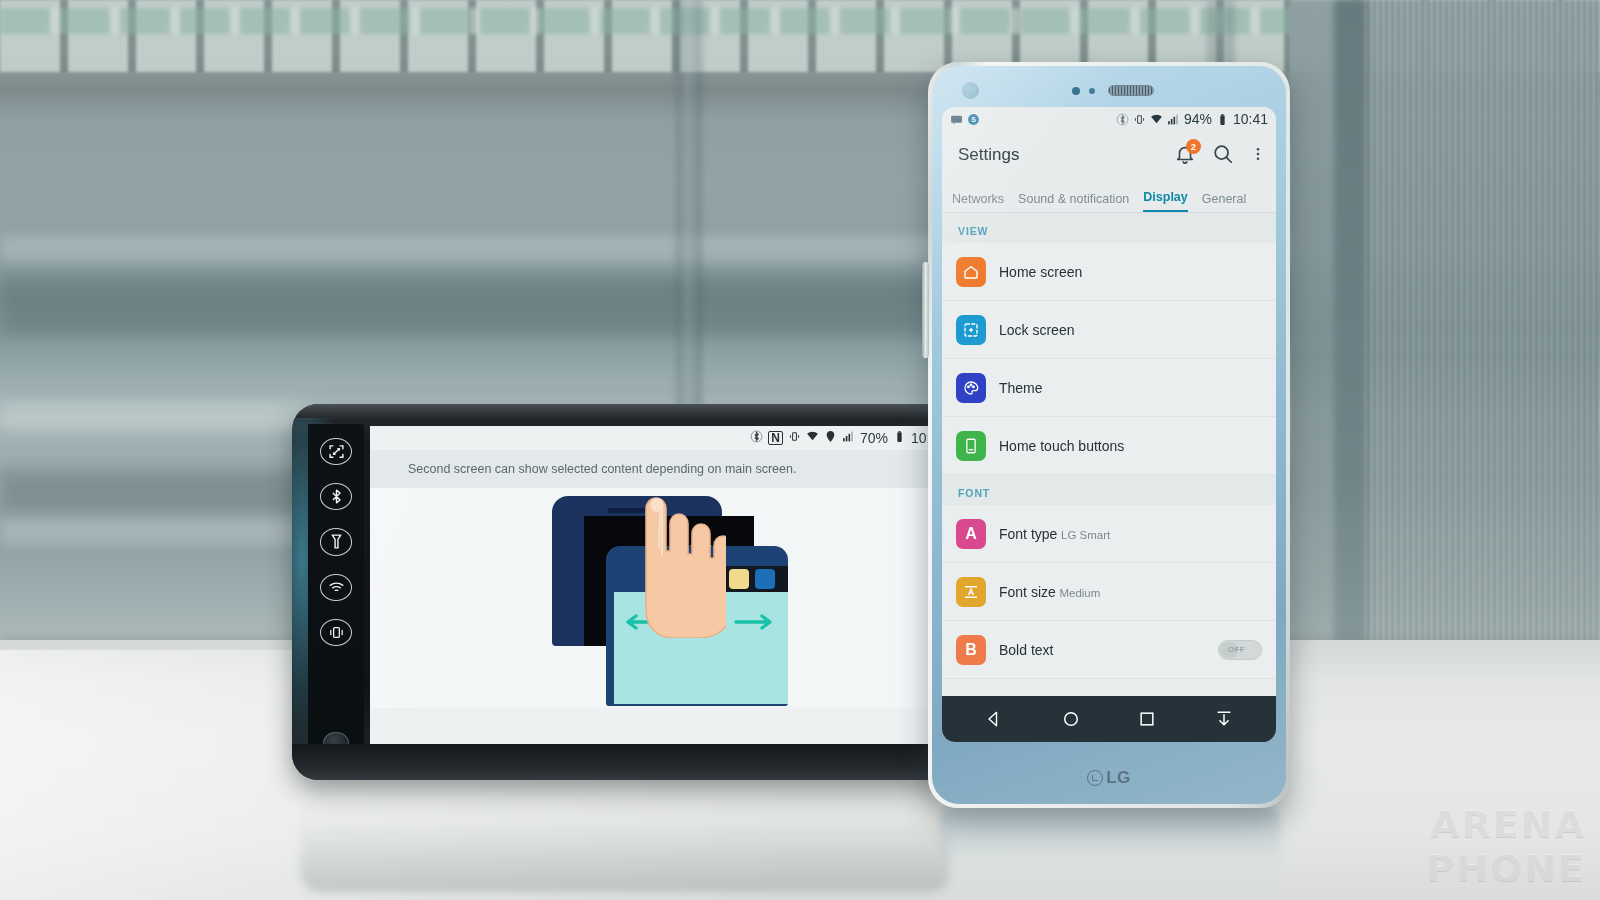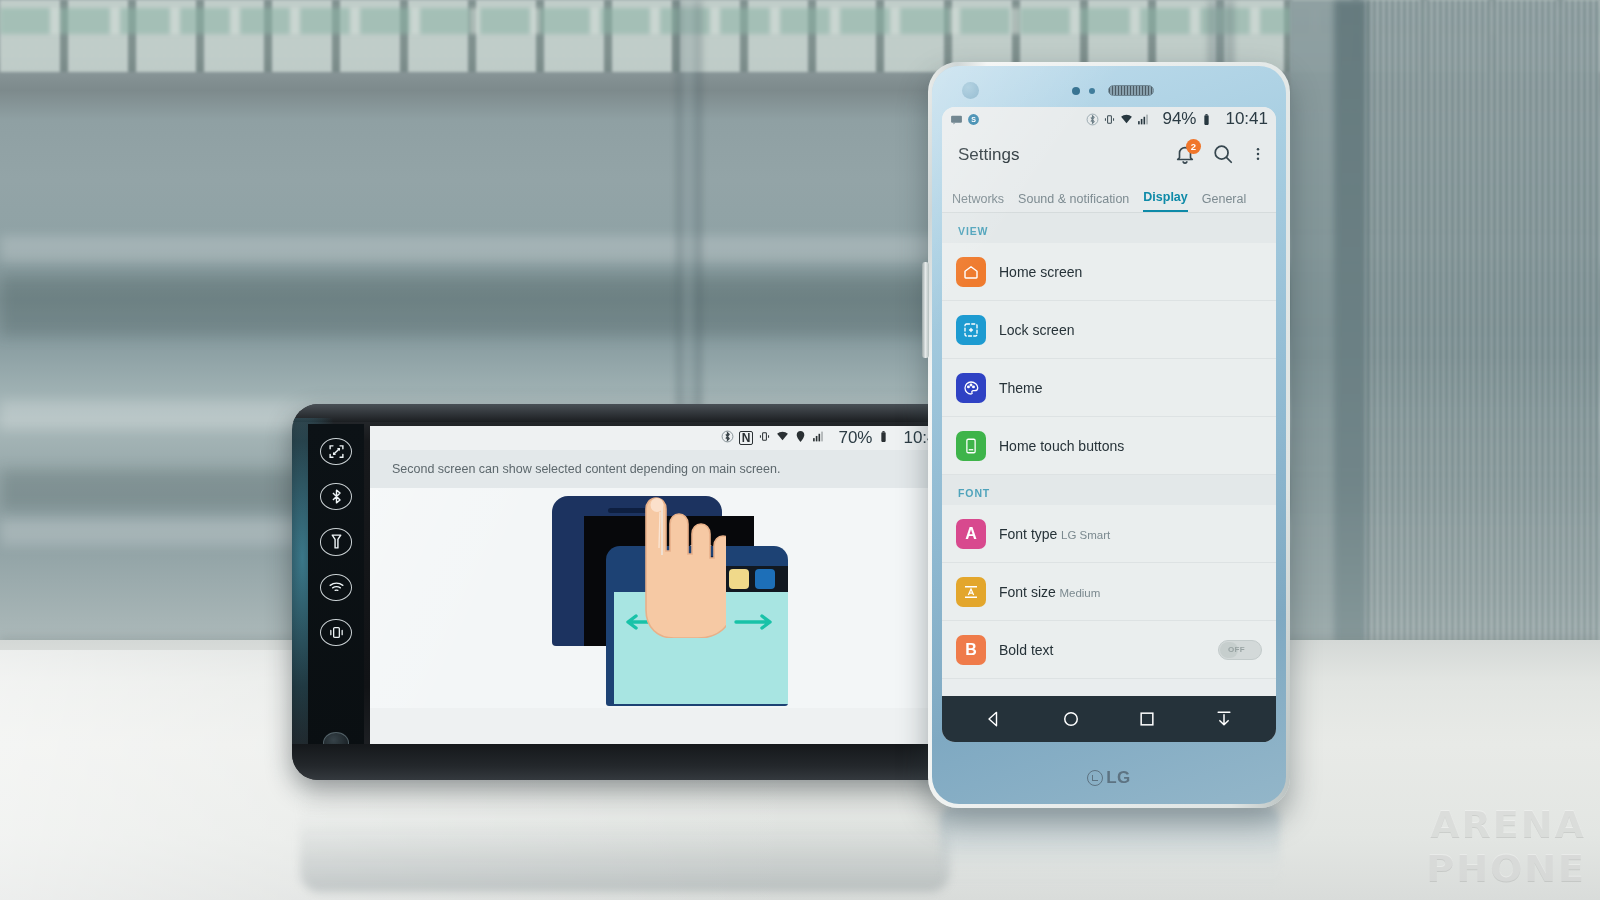--- a/index.html
+++ b/index.html
@@ -162,21 +162,21 @@
   .lp-statusbar svg { width: 13px; height: 13px; }
   .lp-appbar {
     height: 44px; background: #eef1f2;
     display: flex; align-items: center; gap: 16px; padding-left: 22px;
     border-bottom: 1px solid rgba(0,0,0,.05);
   }
   .lp-back { width: 22px; height: 22px; color: #1d2327; }
   .lp-title { font-size: 16.5px; color: #1d2327; font-weight: bold; letter-spacing: .2px; }
   .lp-desc {
     height: 38px; background: #e3e8ea; display: flex; align-items: center;
-    padding-left: 22px; color: #5d686d; font-size: 12.5px;
+    padding-left: 38px; color: #5d686d; font-size: 12.5px;
   }
   .lp-canvas {
     position: relative; height: 220px; background: #f3f6f7;
   }
   
   .illus { position: absolute; left: 168px; top: 4px; width: 258px; height: 218px; }
   .ph-back {
     position: absolute; left: 14px; top: 4px; width: 170px; height: 150px;
     background: #1c3360; border-radius: 16px 16px 4px 4px;
   }
@@ -308,21 +308,21 @@
 
   
   .ui-status {
     height: 24px; background: #e7ebec; display: flex; align-items: center;
     padding: 0 8px; color: #33454e; font-size: 11.5px; gap: 4px;
   }
   .ui-status .left { display: flex; align-items: center; gap: 4px; }
   .ui-status .spacer { flex: 1; }
   .ui-status .right { display: flex; align-items: center; gap: 4px; }
   .ui-status svg { width: 13px; height: 13px; display:block; }
-  .st-text { font-size: 17px; color: #2b3b44; margin-left: 8px; }
+  .st-text { font-size: 14px; color: #2b3b44; }
 
   .ui-appbar {
     height: 48px; background: #e7ebec;
     display: flex; align-items: center; padding: 0 10px 0 16px; gap: 14px;
   }
   .ui-appbar .title { font-size: 17px; color: #263238; flex: 1; }
   .ab-icon { width: 24px; height: 24px; color: #37474f; position: relative; }
   .ab-icon svg { width: 22px; height: 22px; }
   .badge {
     position: absolute; right: -3px; top: -4px;

